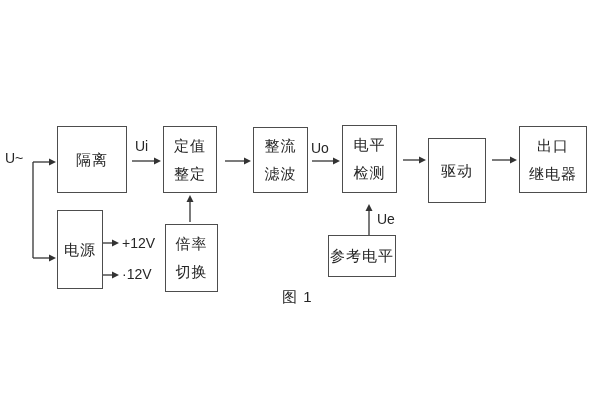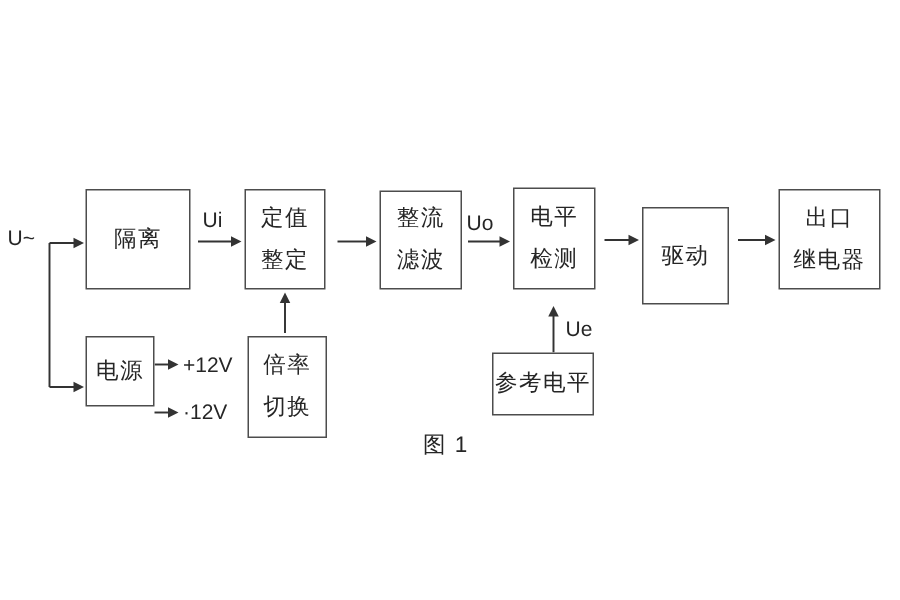--- a/index.html
+++ b/index.html
@@ -123,21 +123,21 @@
 
   <div class="block" style="left:428px; top:138px; width:58px; height:65px;">
     <span class="bline">驱动</span>
   </div>
 
   <div class="block" style="left:519px; top:126px; width:68px; height:67px;">
     <span class="bline">出口</span>
     <span class="bline">继电器</span>
   </div>
 
-  <div class="block" style="left:57px; top:224px; width:46px; height:47px;">
+  <div class="block" style="left:57px; top:210px; width:46px; height:79px;">
     <span class="bline">电源</span>
   </div>
 
   <div class="block" style="left:165px; top:224px; width:53px; height:68px;">
     <span class="bline">倍率</span>
     <span class="bline">切换</span>
   </div>
 
   <div class="block" style="left:328px; top:235px; width:68px; height:42px;">
     <span class="bline">参考电平</span>

